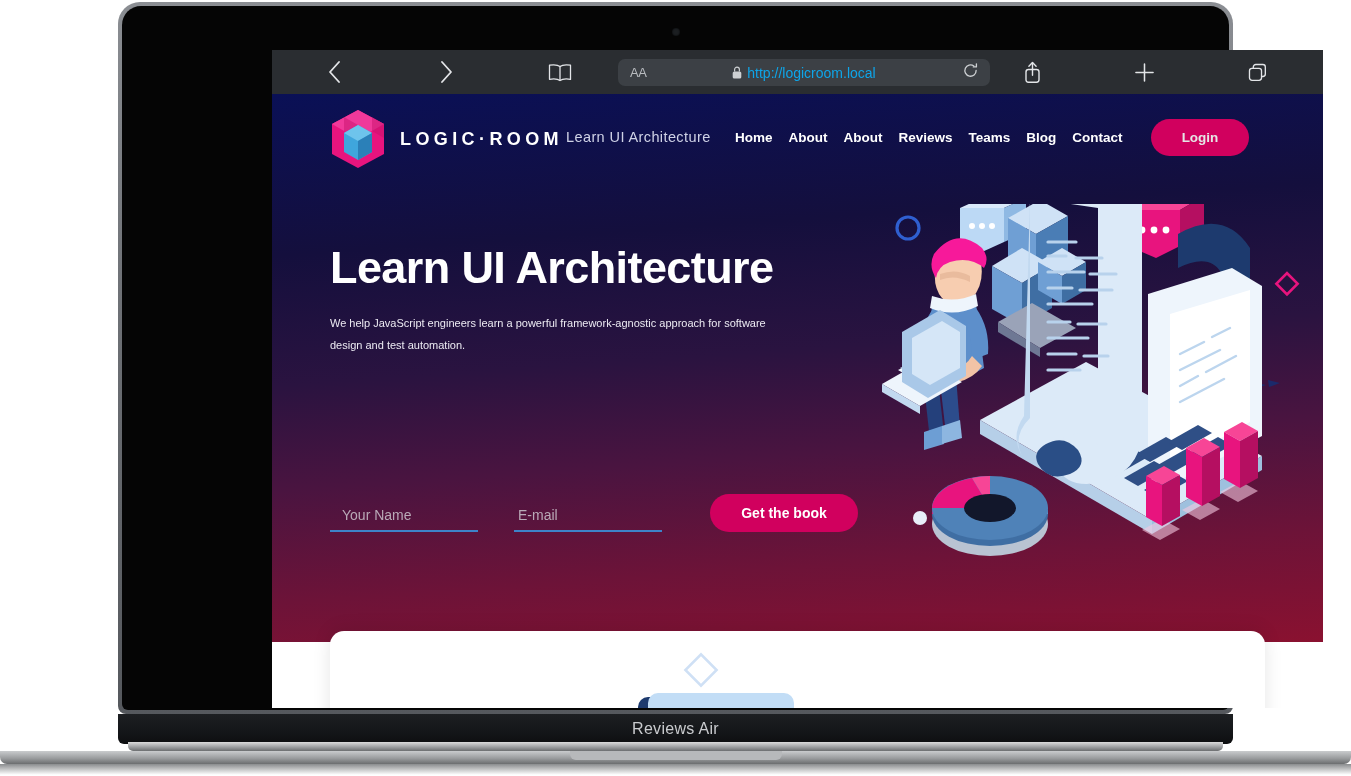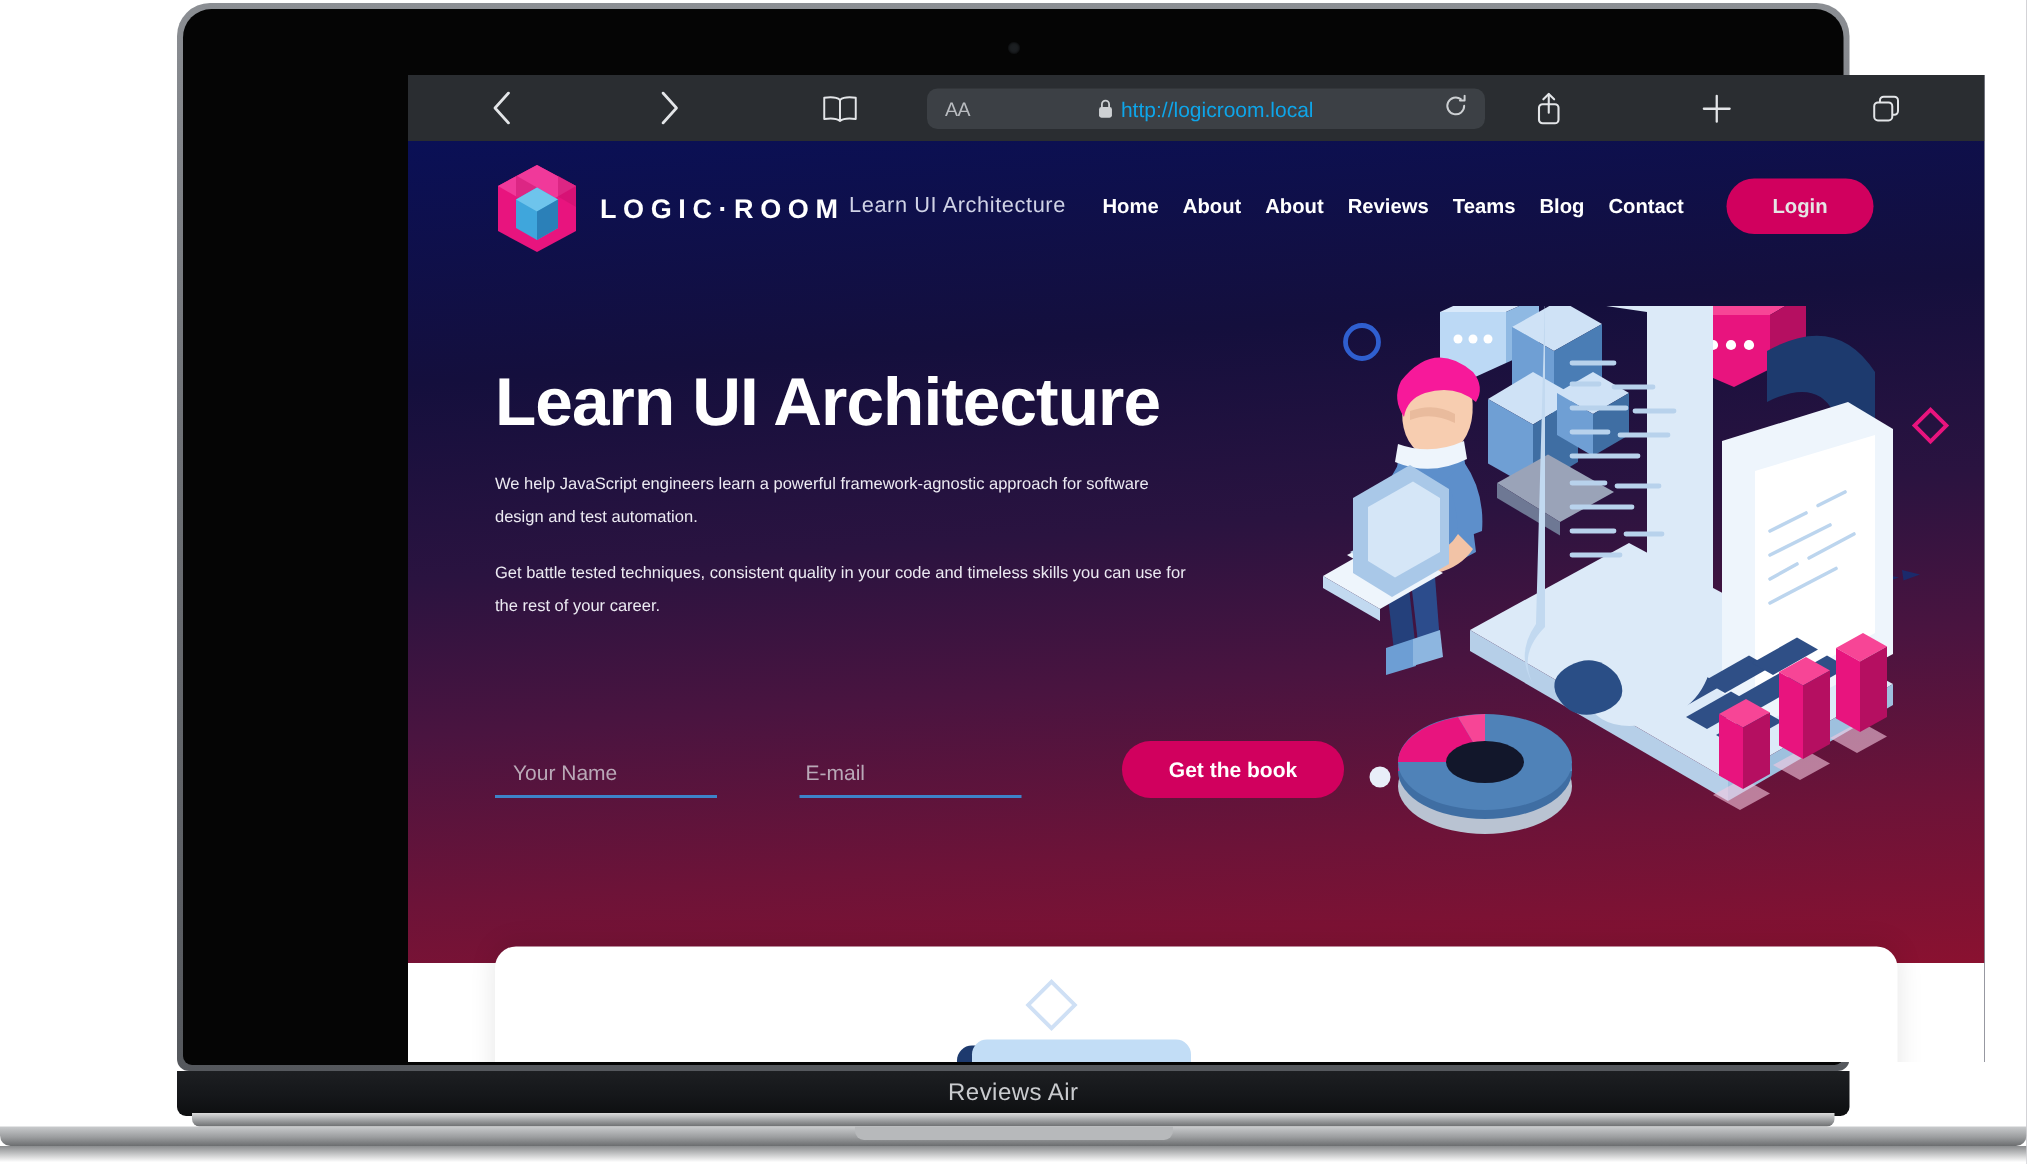--- a/index.html
+++ b/index.html
@@ -136,21 +136,21 @@
     font-size:45px; font-weight:800; color:#ffffff; letter-spacing:-.6px;
     line-height:1.05;
   }
   .hero-p {
     margin-top:22px; font-size:11px; line-height:1.95; color:#eceaf2;
     max-width:470px;
   }
   .hero-p + .hero-p { margin-top:16px; }
 
   
-  .hero-form { position:absolute; left:58px; top:400px; display:flex; align-items:flex-end; gap:55px; }
+  .hero-form { position:absolute; left:58px; top:400px; display:flex; align-items:flex-end; gap:36px; }
   .field { position:relative; width:148px; }
   .field input {
     width:148px; height:29px; background:transparent; border:none;
     border-bottom:2.5px solid #3d83c9;
     color:#ffffff; font-size:14px; outline:none;
     font-family:"Liberation Sans", sans-serif;
     padding:0 0 4px 12px;
   }
   .field input::placeholder { color:#b9a9b7; }
   .field.email input { padding-left:4px; }
@@ -434,21 +434,20 @@
                 <a href="#">Blog</a>
                 <a href="#">Contact</a>
               </nav>
 
               <button class="login-btn">Login</button>
             </div>
 
             <div class="hero-copy">
               <h1 class="hero-title">Learn UI Architecture</h1>
               <p class="hero-p">We help JavaScript engineers learn a powerful framework-agnostic approach for software design and test automation.</p>
-              <p class="hero-p">Get battle tested techniques, consistent quality in your code and timeless skills you can use for the rest of your career.</p>
             </div>
 
             <form class="hero-form">
               <div class="field">
                 <input type="text" placeholder="Your Name" style="">
               </div>
               <div class="field email">
                 <input type="text" placeholder="E-mail" style="">
               </div>
               <button class="book-btn">Get the book</button>

